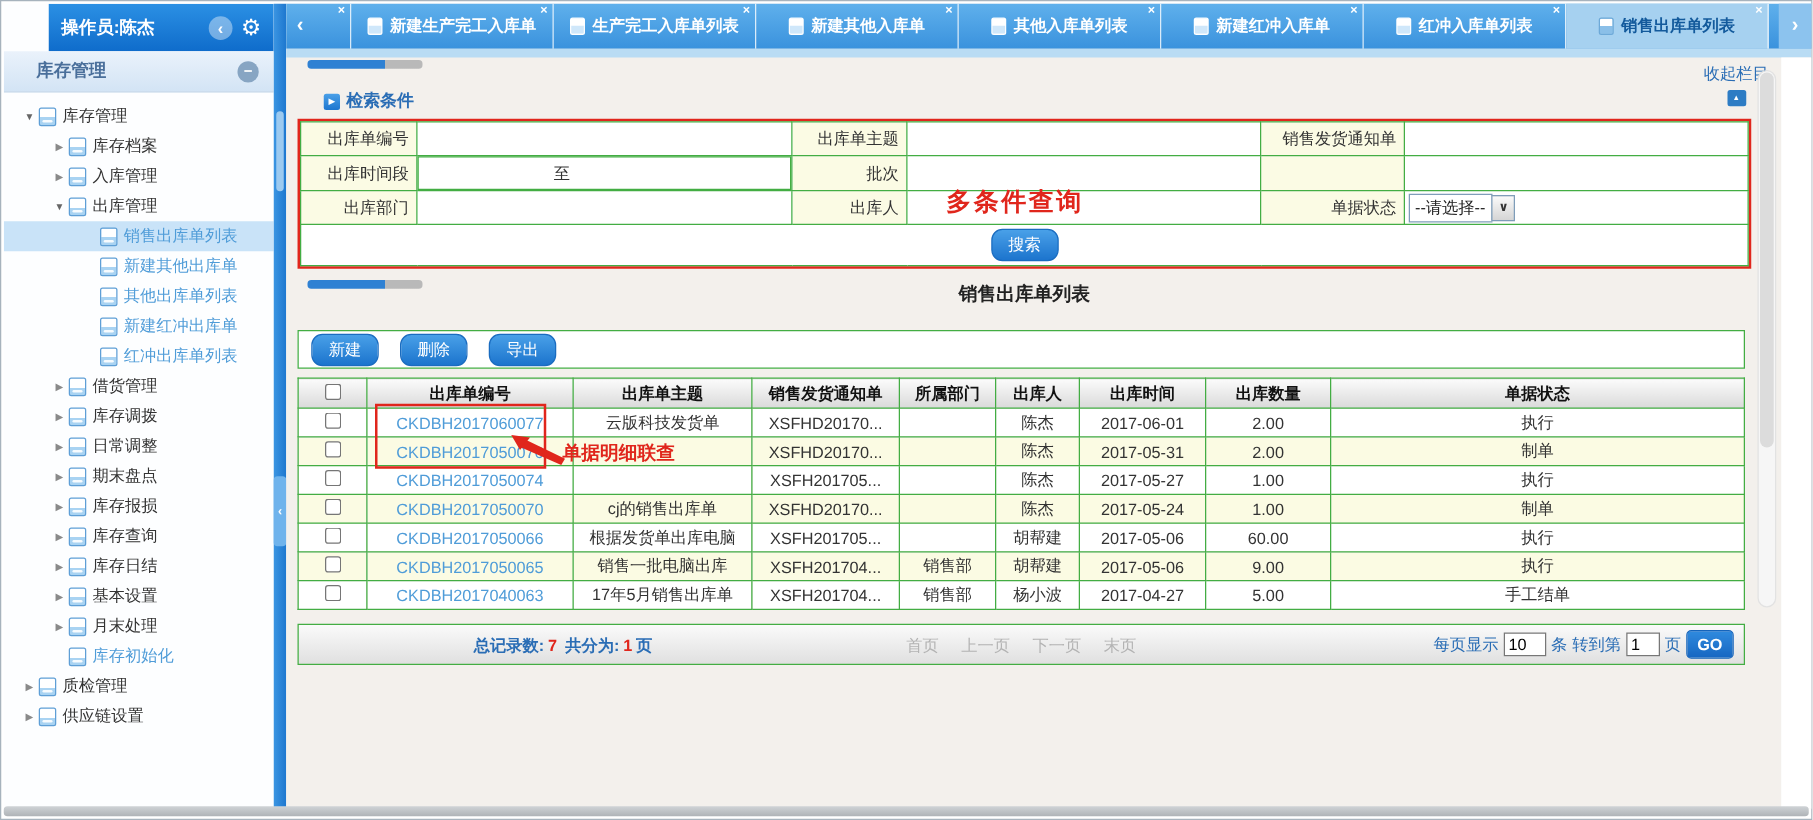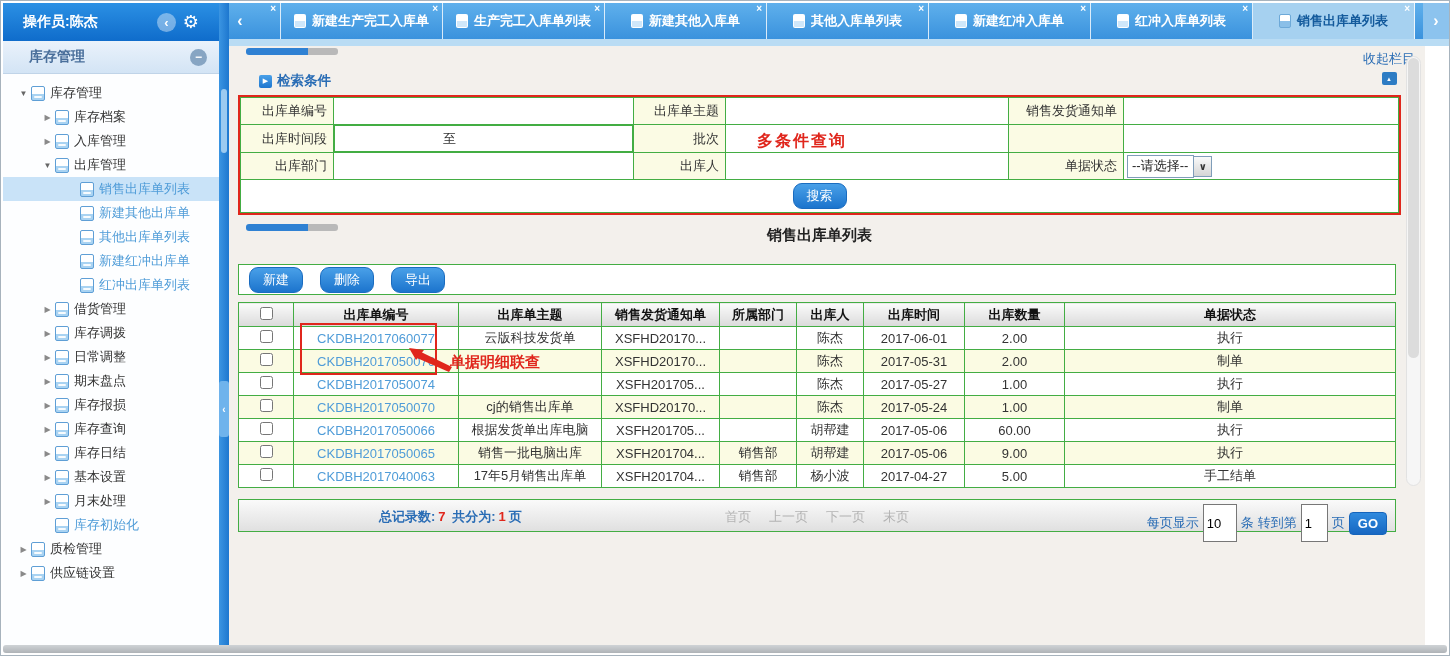--- a/index.html
+++ b/index.html
@@ -2,21 +2,21 @@
 <html><head>
 <meta charset="utf-8">
 <style>
 * { box-sizing: border-box; margin: 0; padding: 0; }
 html,body { width:1450px; height:656px; }
 body { position:relative; font-family:"Liberation Sans","DejaVu Sans",sans-serif; background:#e9e9e9; }
 .window { position:absolute; inset:0; background:#fff; border:1px solid #a7b3bd; }
 
 
 .sidebar { position:absolute; left:2px; top:2px; width:216px; height:644px; background:#fdfeff; overflow:hidden; }
-.sb-header { height:38px; background:linear-gradient(#2b90e4,#0f6ccb); display:flex; align-items:center; padding:0 20px; color:#fff; font-size:14px; font-weight:bold; }
+.sb-header { height:38px; background:linear-gradient(#2b90e4,#0f6ccb); display:flex; align-items:center; padding:0 10px; color:#fff; font-size:14px; font-weight:bold;margin-left:36px; }
 .sb-header .sp { flex:1; }
 .icon-circle { width:19px; height:19px; border-radius:50%; background:rgba(255,255,255,.4); color:#fff; font-size:13px; font-weight:bold; display:flex; align-items:center; justify-content:center; margin-left:7px; line-height:1; }
 .gear { font-size:18px; color:#fff; margin-left:7px; line-height:1; }
 .sb-panel { height:33px; background:linear-gradient(#eaf2fb,#d3e4f5); border-bottom:1px solid #c0d4e8; display:flex; align-items:center; padding:0 12px 0 26px; color:#4a6f9b; font-weight:bold; font-size:14px; }
 .minus-circle { margin-left:auto; width:17px; height:17px; border-radius:50%; background:#87a5c3; color:#fff; display:flex; align-items:center; justify-content:center; font-size:12px; line-height:1; }
 .tree { padding-top:7px; }
 .tree-item { height:24px; display:flex; align-items:center; font-size:13px; color:#333; cursor:default; }
 .tree-item.blue { color:#4f9cd8; }
 .tree-item.selected { background:#c9e3f8; }
 .tree-item .arrow { width:13px; font-size:8px; color:#8a8a8a; text-align:center; flex:none; }
@@ -62,21 +62,21 @@
 .tin.half { width:100px; }
 .zhi { margin:0 6px; color:#333; }
 .fld-flex { display:flex; align-items:center; }
 .sel { display:inline-flex; align-items:center; margin:1px 0 0 1px; }
 .sel-text { border:1px solid #7f9db9; background:#fff; padding:1px 5px 2px 4px; font-size:13px; color:#222; }
 .sel-arrow { width:19px; height:21px; border:1px solid #7f9db9; margin-left:-1px; background:linear-gradient(#fafafa,#d5d5d5); display:flex; align-items:center; justify-content:center; font-size:10px; font-weight:bold; color:#333; }
 .btncell { text-align:center; background:#fff; height:33px !important; }
 .btn { background:linear-gradient(#49a0e8,#1c74cd); border:1px solid #1a6cc0; color:#fff; font-size:13px; border-radius:9px; padding:3px 13px; cursor:pointer; font-family:inherit; }
 
 .annot { position:absolute; color:#e0261c; font-weight:bold; z-index:9; }
-#annot-multi { left:528px; top:85px; font-size:16px; letter-spacing:2px; }
+#annot-multi { left:528px; top:102px; font-size:20px; letter-spacing:2px; }
 #annot-detail { left:221px; top:307px; font-size:15px; }
 #annot-arrow { position:absolute; left:179px; top:300px; z-index:9; }
 .red-outline { position:absolute; border:2px solid #e0261c; pointer-events:none; z-index:8; }
 #table-red { left:71px; top:277px; width:137px; height:52px; }
 
 .list-title { position:absolute; left:9px; top:180px; width:1163px; text-align:center; font-size:15px; font-weight:bold; color:#222; }
 .toolbar { position:absolute; left:9px; top:218px; width:1158px; height:31px; border:1px solid #43ad43; background:#fff; display:flex; align-items:center; gap:17px; padding-left:10px; }
 
 .grid { position:absolute; left:9px; top:256px; border-collapse:collapse; table-layout:fixed; width:1158px; }
 .grid th { background:linear-gradient(#fbfbfb,#dadada); border:1px solid #43ad43; height:24px; font-size:13px; color:#111; font-weight:bold; }
@@ -84,21 +84,21 @@
 .grid tr.yellow td { background:#fbfbe3; }
 .grid .link { color:#4f9cd8; cursor:pointer; }
 .grid input[type=checkbox] { width:13px; height:13px; }
 
 .pagebar { position:absolute; left:9px; top:453px; width:1158px; height:33px; border:1px solid #43ad43; background:linear-gradient(#fafafa,#e0e0e0); font-size:13px; }
 .rec { position:absolute; left:140px; top:8px; color:#2a6db5; font-weight:bold; }
 .rec .red { color:#e0261c; padding:0 3px; }
 .plinks { position:absolute; left:0; right:0; top:8px; text-align:center; color:#b3b3b3; }
 .plinks span { margin:0 9px; cursor:default; }
 .pright { position:absolute; right:8px; top:4px; display:flex; align-items:center; gap:4px; color:#2a6db5; }
-.pright input { width:34px; height:38px; border:1px solid #777; font-size:13px; padding:1px 3px; font-family:inherit; }
+.pright input { width:34px; height:19px; border:1px solid #777; font-size:13px; padding:1px 3px; font-family:inherit; }
 .pright input.small { width:27px; }
 .go-btn { background:linear-gradient(#2f8ade,#1767c2); color:#fff; border:1px solid #1564bb; border-radius:4px; font-weight:bold; font-size:13px; padding:3px 8px; cursor:pointer; font-family:inherit; }
 
 .vscroll { position:absolute; right:28px; top:10px; width:15px; height:430px; background:#f6f6f6; border:1px solid #e2e2e2; border-radius:8px; }
 .vthumb { position:absolute; left:1px; top:1px; width:11px; height:300px; background:#dcdcdc; border-radius:6px; }
 .bottom-bar { position:absolute; left:2px; right:2px; bottom:2px; height:8px; background:linear-gradient(#cfd3d6,#afb3b7); border-radius:3px; }
 </style>
 </head>
 <body>
 

